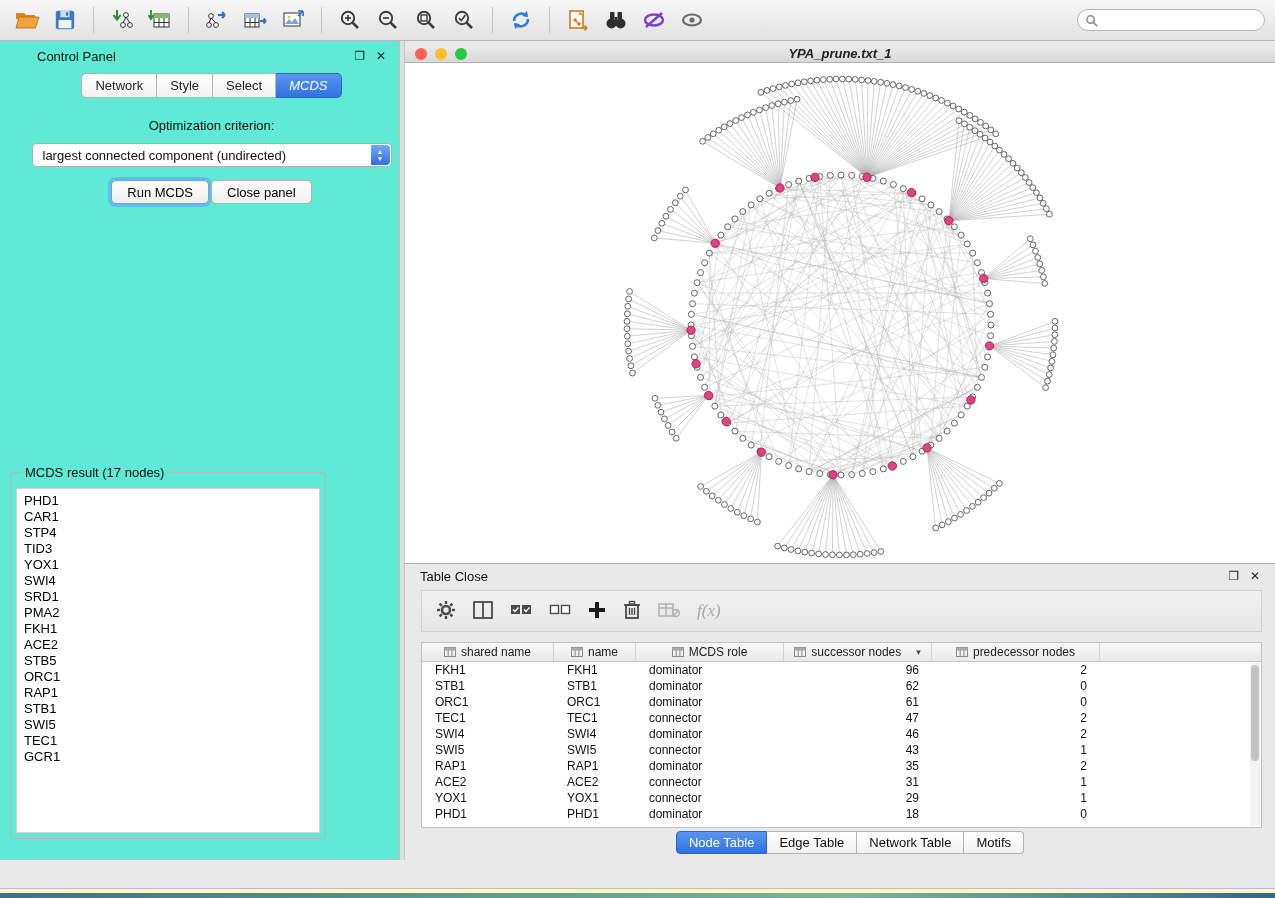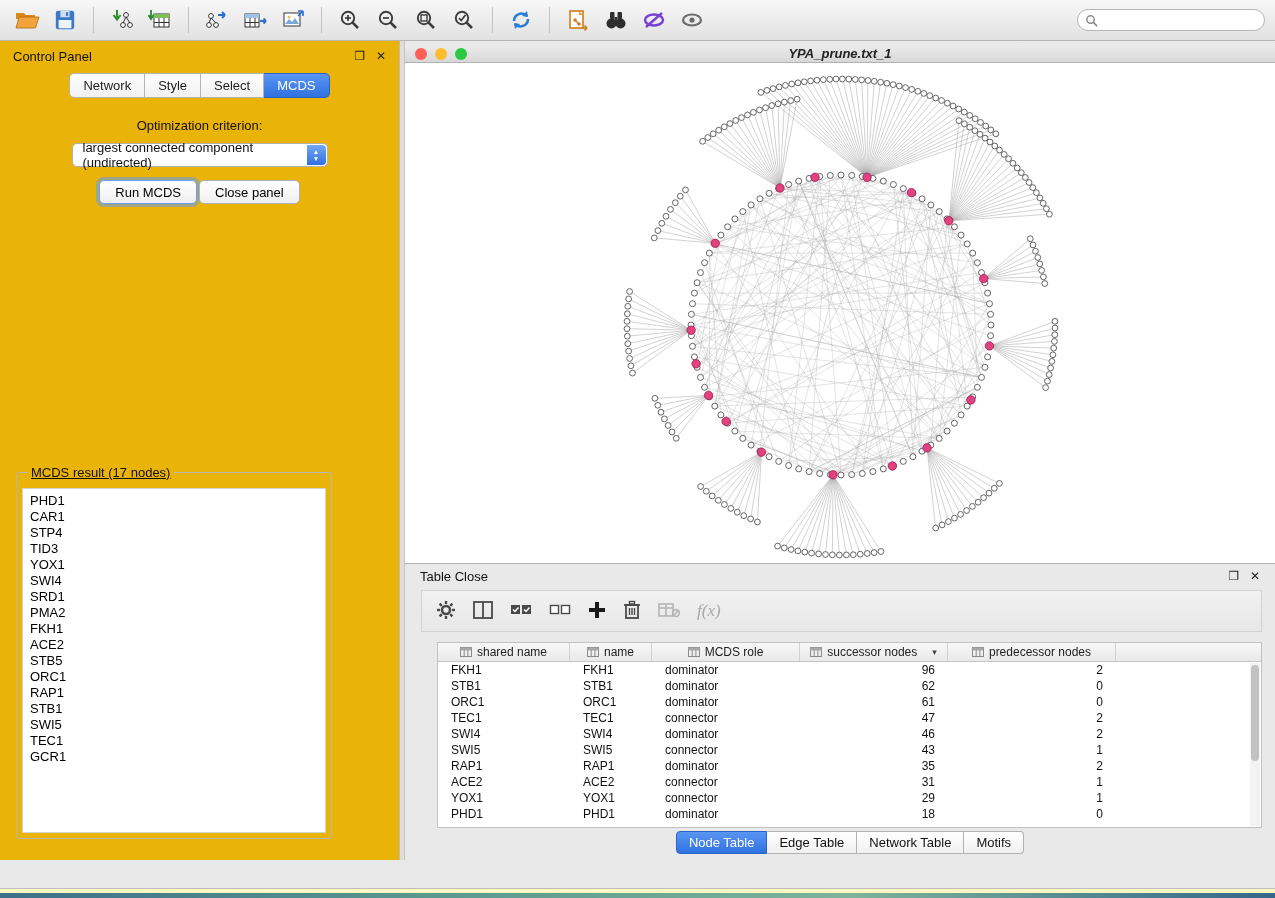--- a/index.html
+++ b/index.html
@@ -11,42 +11,42 @@
     background:linear-gradient(#f7f7f7,#e2e2e2); border-bottom:1px solid #b5b5b5;
     display:flex; align-items:center; padding:0 10px; gap:4px; }
   .tbtn { width:34px; height:30px; display:flex; align-items:center; justify-content:center; border-radius:4px; }
   .tsep { width:1px; height:26px; background:#c3c3c3; margin:0 7px; }
   .search-box { margin-left:auto; width:188px; height:22px; background:#fff; border:1px solid #b6b6b6;
     border-radius:12px; display:flex; align-items:center; padding:0 7px; gap:5px; color:#8a8a8a; }
   .search-box input { border:none; outline:none; width:150px; font-size:12px; background:transparent; }
 
   
   .control-panel { position:absolute; left:0; top:41px; width:400px; height:819px;
-    background:#eab308; border-right:1px solid #bcbcbc; }
+    background:#5eead4; border-right:1px solid #bcbcbc;padding-left:24px; }
   .cp-header { height:30px; display:flex; align-items:center; padding:0 13px; }
   .win-btns { margin-left:auto; display:flex; gap:11px; color:#222; font-size:12px; }
   .win-btn { cursor:default; }
   .cp-tabs { display:flex; justify-content:center; margin-top:2px; }
   .ctab { padding:4px 13px; background:linear-gradient(#ffffff,#f1f1f1); border:1px solid #b3b3b3;
     border-left:none; font-size:13px; color:#222; }
   .ctab:first-child { border-left:1px solid #b3b3b3; border-radius:5px 0 0 5px; }
   .ctab:last-child { border-radius:0 5px 5px 0; }
-  .ctab.active { background:linear-gradient(#5a95f2,#2f72e0); color:#fff; border-color:#2a63c8; }
+  .ctab.active { background:linear-gradient(#5a95f2,#2f72e0); color:#fff; border-color:#2a63c8;font-style:italic; }
   .opt-label { text-align:center; margin-top:20px; font-size:13px; }
-  .dropdown { margin:10px auto 0; width:256px; height:24px; background:#fff; border:1px solid #b0b0b0;
+  .dropdown { margin:10px auto 0; width:360px; height:24px; background:#fff; border:1px solid #b0b0b0;
     border-radius:5px; position:relative; display:flex; align-items:center; padding:0 26px 0 10px; font-size:13px; }
   .dd-step { position:absolute; right:1px; top:1px; bottom:1px; width:19px;
     background:linear-gradient(#74a8f6,#2f6fe4); border-radius:0 4px 4px 0; color:#fff;
     display:flex; flex-direction:column; align-items:center; justify-content:center; font-size:6.5px; line-height:7px; }
   .btn-row { display:flex; justify-content:center; gap:2px; margin-top:13px; }
   .mac-btn { height:24px; padding:0 15px; background:linear-gradient(#ffffff,#efefef); border:1px solid #b0b0b0;
     border-radius:5px; font-size:13px; font-family:"Liberation Sans",sans-serif; }
   .mac-btn.focused { box-shadow:0 0 0 3px rgba(95,155,245,0.55); border-color:#6f9ef0; }
-  .result-group { position:absolute; left:16px; top:424px; width:316px; height:374px;
-    border:1px solid #b6b6b6; border-radius:3px; padding:0 4px;text-decoration:underline; }
+  .result-group { position:absolute; left:10px; top:424px; width:316px; height:374px;
+    border:1px solid #b6b6b6; border-radius:3px; padding:0 4px; }
   .result-group legend { font-size:13px; padding:0 4px; margin-left:6px; }
   .result-list { position:absolute; left:5px; right:5px; top:8px; bottom:5px; background:#fff;
     border:1px solid #d2d2d2; padding:4px 7px; overflow:hidden; }
   .rnode { font-size:13px; line-height:16px; color:#000; }
 
   
   .splitter { position:absolute; left:400px; top:41px; width:5px; height:819px; background:#dedede; border-right:1px solid #c4c4c4; }
 
   
   .net-window { position:absolute; left:405px; top:45px; width:870px; height:518px; background:#fff; }
@@ -59,21 +59,21 @@
 
   
   .table-panel { position:absolute; left:405px; top:563px; width:870px; height:297px;
     background:#e9e9e9; border-top:1px solid #b2b2b2; }
   .tp-header { height:24px; display:flex; align-items:center; padding:0 15px; }
   .tp-toolbar { position:absolute; left:16px; right:13px; top:26px; height:42px;
     background:linear-gradient(#f1f1f1,#e7e7e7); border:1px solid #d2d2d2;
     display:flex; align-items:center; gap:17px; padding:0 14px; }
   .fx { font-family:"Liberation Serif", serif; font-style:italic; font-size:17px; color:#a9a9a9; }
   .tbl { position:absolute; left:16px; right:13px; top:78px; bottom:32px; background:#fff;
-    border:1px solid #c2c2c2; overflow:hidden;margin-left:16px; }
+    border:1px solid #c2c2c2; overflow:hidden; }
   .tbl-head { display:grid; grid-template-columns:132px 82px 148px 148px 168px 1fr; height:19px;
     background:linear-gradient(#f8f8f8,#e9e9e9); border-bottom:1px solid #c6c6c6; font-size:12px; }
   .th { display:flex; align-items:center; justify-content:center; gap:5px; border-right:1px solid #d2d2d2; color:#222; }
   .th:last-child { border-right:none; }
   .sortarrow { font-size:9px; color:#444; margin-left:10px; }
   .tbl-row { display:grid; grid-template-columns:132px 82px 148px 148px 168px 1fr; height:16px; font-size:12px; }
   .td { padding:0 13px; display:flex; align-items:center; white-space:nowrap; }
   .td.num { justify-content:flex-end; }
   .vscroll { position:absolute; right:1px; top:20px; bottom:1px; width:10px; background:#f3f3f3; }
   .vthumb { position:absolute; top:2px; left:1px; width:8px; height:96px; background:#c2c2c2; border-radius:4px; }

